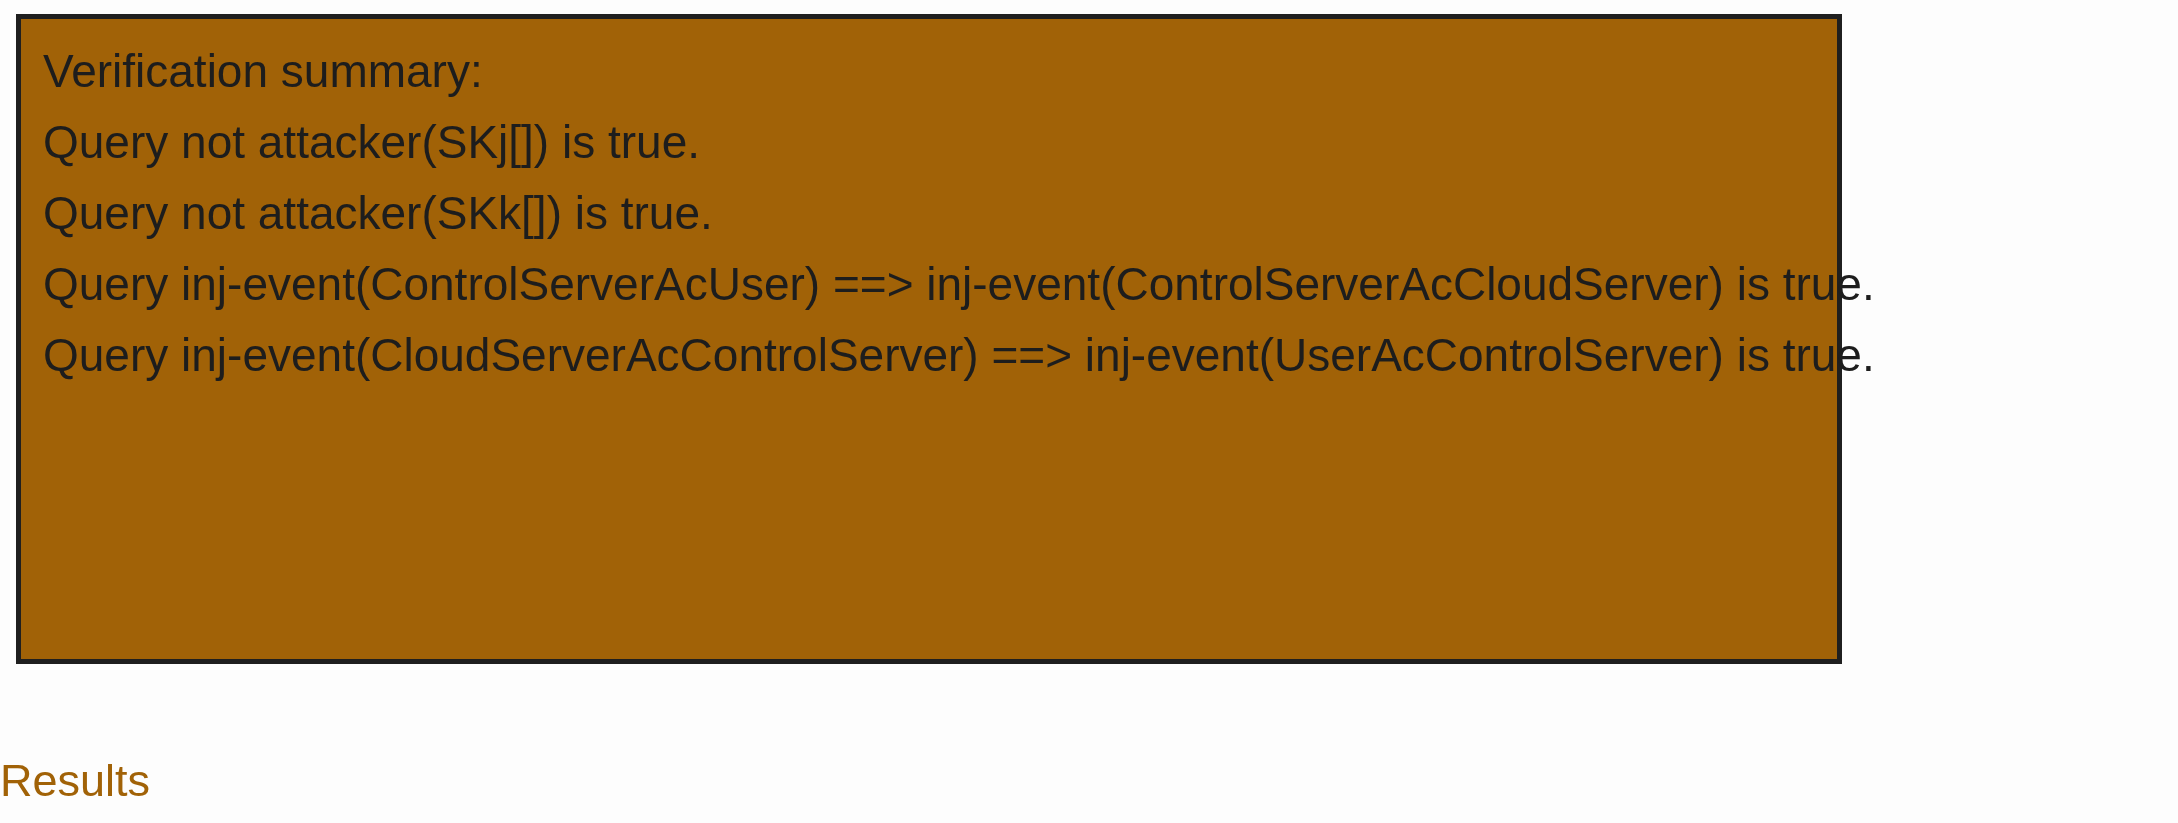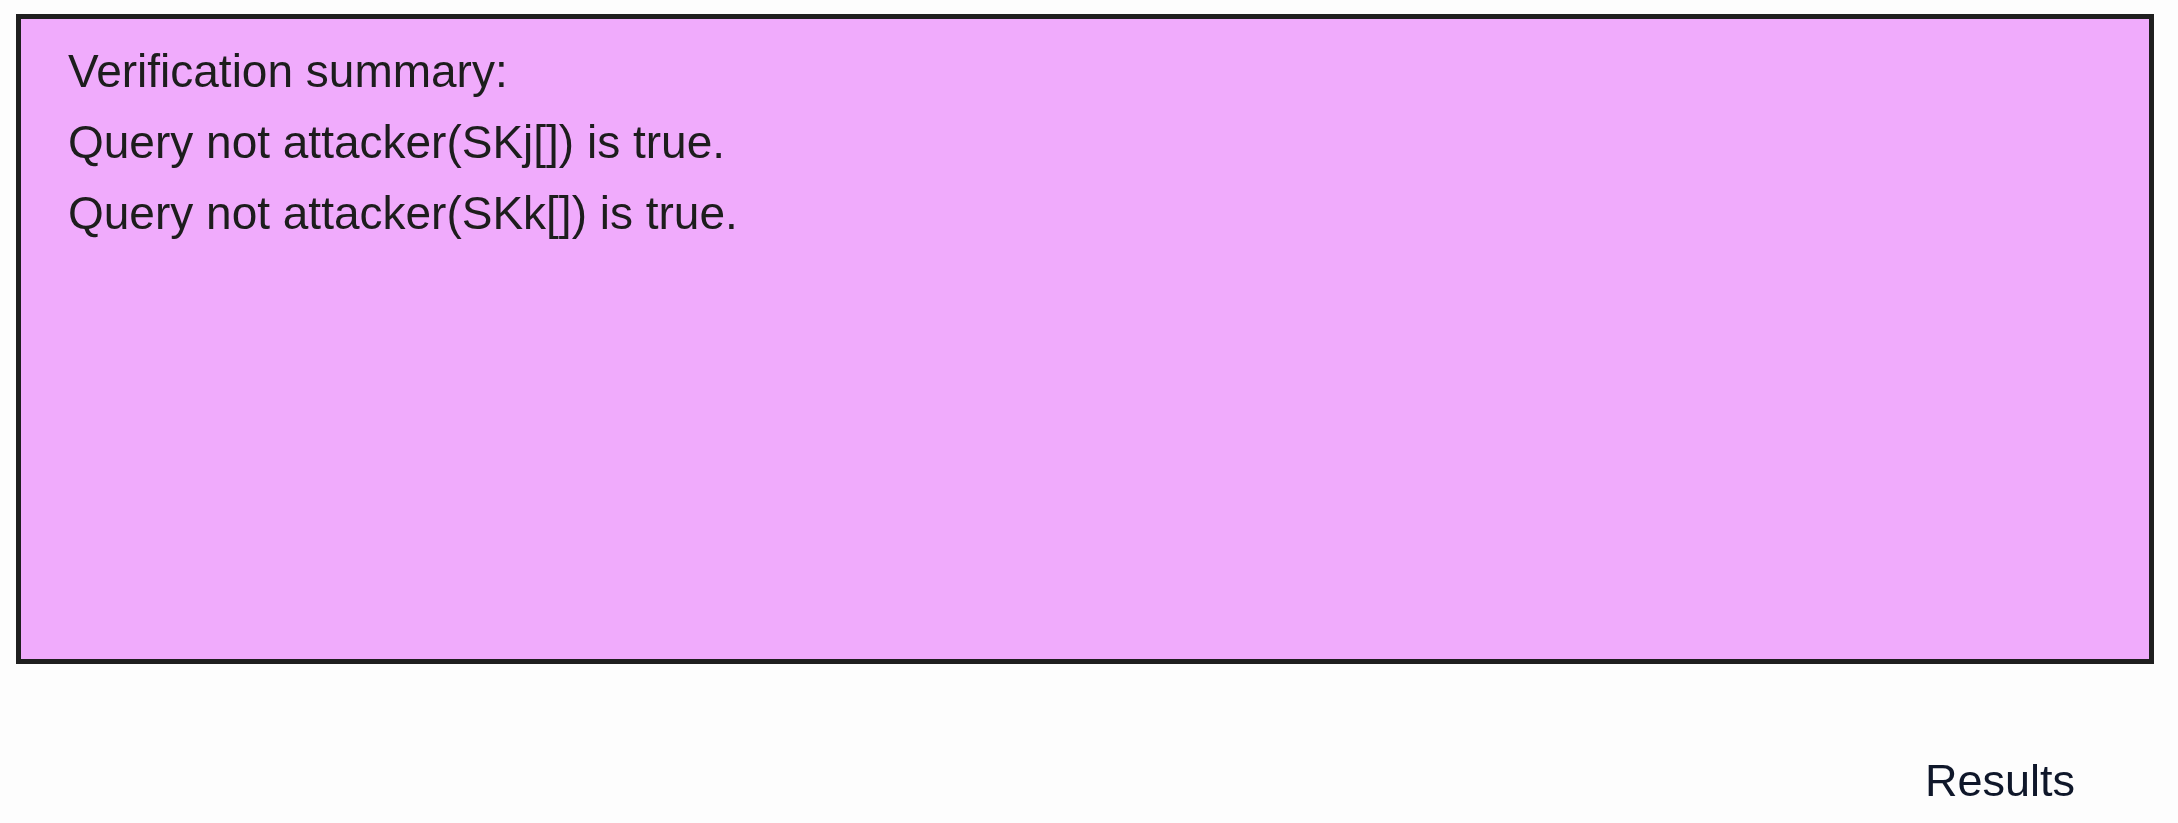--- a/index.html
+++ b/index.html
@@ -13,51 +13,53 @@
     height: 823px;
     background: #fdfdfd;
     font-family: "Liberation Sans", sans-serif;
     color: #1d1d1d;
     overflow: hidden;
   }
   .verification-box {
     position: absolute;
     left: 16px;
     top: 14px;
-    width: 2138px;
+    width: 1826px;
     height: 650px;
     box-sizing: border-box;
     border: 5px solid #1f1f1f;
-    background: #f0abfc;
-    padding: 17px 24px 0 47px;
+    background: #a16207;
+    padding: 17px 24px 0 22px;
   }
   .verification-line {
     font-size: 46px;
     line-height: 71px;
     white-space: nowrap;
     color: #1d1d1d;
     letter-spacing: 0px;
   }
   .results-caption {
     position: absolute;
     top: 756px;
     left: 0;
     width: 2075px;
-    text-align: right;
+    text-align: left;
     font-size: 45px;
     line-height: 50px;
-    color: #0f172a;
+    color: #a16207;
   }
 </style>
 </head>
 <body>
 
 <div class="stage">
 
   <div class="verification-box">
     <div class="verification-line">Verification summary:</div>
     <div class="verification-line">Query not attacker(SKj[]) is true.</div>
     <div class="verification-line">Query not attacker(SKk[]) is true.</div>
+    <div class="verification-line">Query inj-event(ControlServerAcUser) ==&gt; inj-event(ControlServerAcCloudServer) is true.</div>
+    <div class="verification-line">Query inj-event(CloudServerAcControlServer) ==&gt; inj-event(UserAcControlServer) is true.</div>
   </div>
 
   <div class="results-caption">Results</div>
 
 </div>
 
 </body></html>

